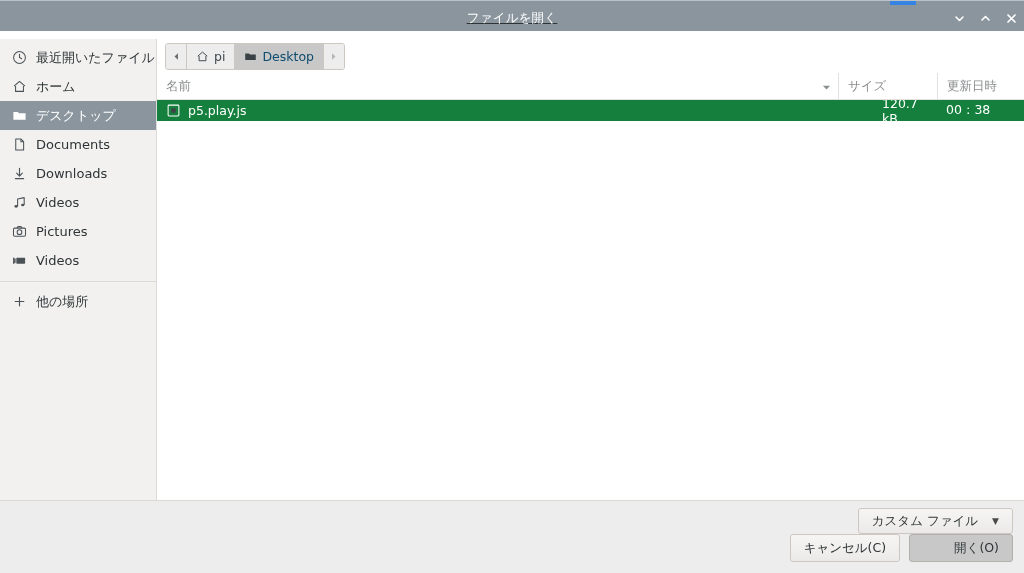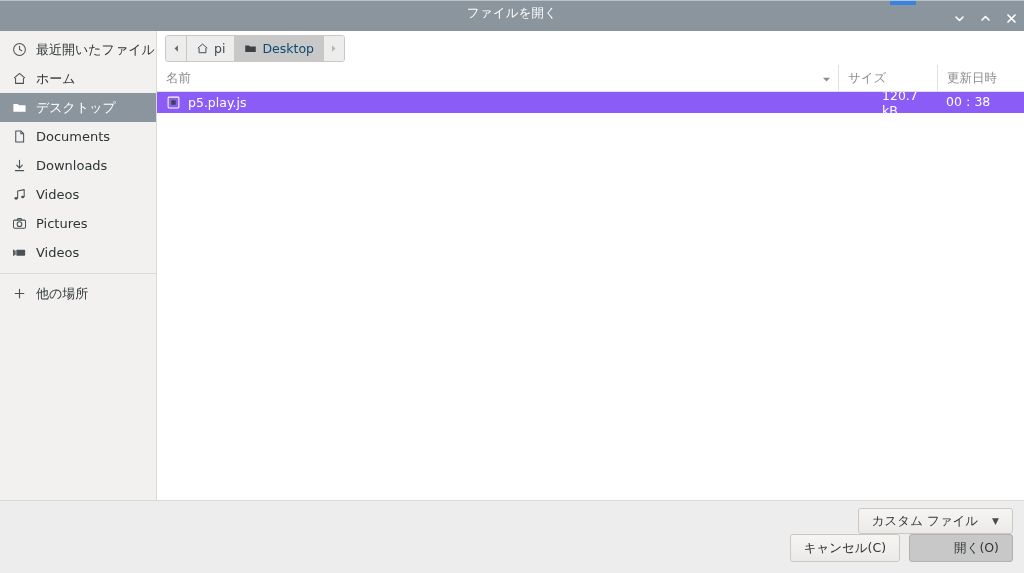--- a/index.html
+++ b/index.html
@@ -39,22 +39,23 @@
     width: 1024px; height: 568px;
     background: #ffffff;
   }
 
   
   .titlebar {
     position: relative;
     height: 26px;
     background: #8a959d;
     display: flex;
-    align-items: flex-start;
+    align-items: center;
     justify-content: center;
+    text-decoration: underline;
   }
   .titlebar-title {
     font-size: 12.5px;
     color: #ffffff;
     font-weight: normal;
     letter-spacing: .2px;
   }
   .window-controls {
     position: absolute;
     right: 6px; top: 0;
@@ -68,21 +69,21 @@
     display: flex;
     align-items: center;
     justify-content: center;
     cursor: pointer;
   }
   .win-btn svg { display: block; }
 
   
   .dialog-body {
     position: absolute;
-    left: 0; top: 26px;
+    left: 0; top: 34px;
     width: 1024px; height: 469px;
     display: flex;
   }
 
   
   .sidebar {
     width: 157px;
     background: #f2f1f0;
     border-right: 1px solid #dcdad5;
     box-sizing: border-box;
@@ -202,21 +203,21 @@
   }
   .file-row {
     display: flex;
     height: 21px;
     align-items: center;
     font-size: 12.5px;
     color: #2e3436;
     cursor: pointer;
   }
   .file-row.selected {
-    background: #8b5cf6;
+    background: #15803d;
     color: #ffffff;
   }
   .fr-name {
     flex: 1;
     display: flex;
     align-items: center;
     gap: 8px;
     padding-left: 9px;
     min-width: 0;
   }

